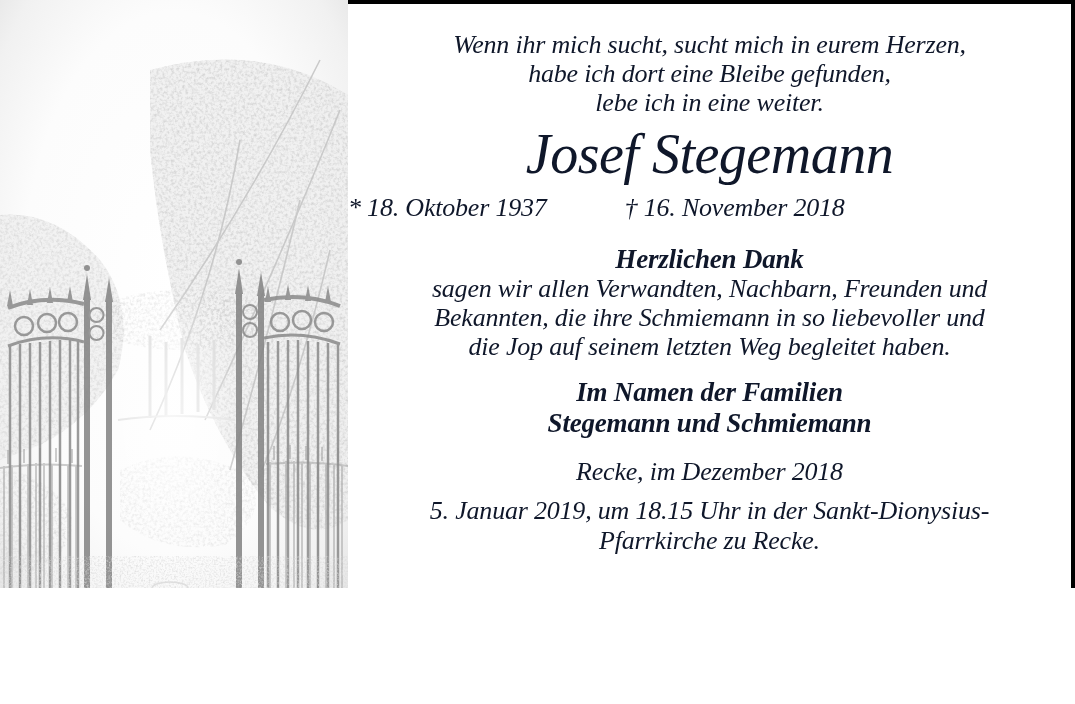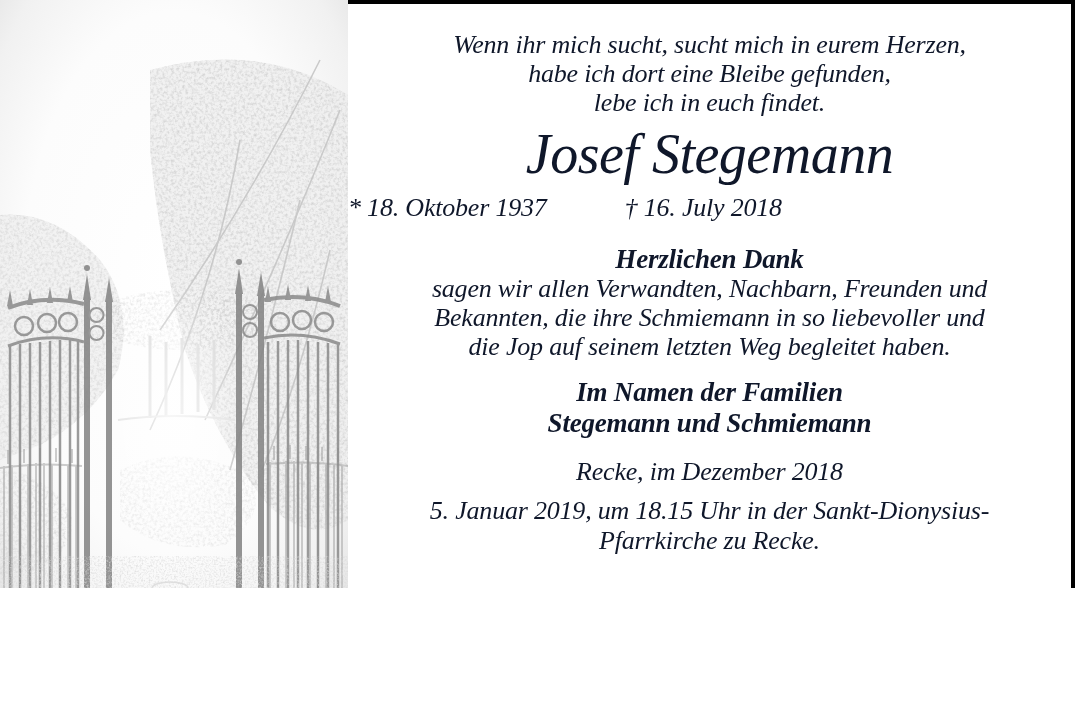--- a/index.html
+++ b/index.html
@@ -167,28 +167,28 @@
           <ellipse cx="170" cy="588" rx="18" ry="6"></ellipse>
         </g>
       </g>
     </svg>
   </div>
 
   <div class="content">
     <div class="epitaph">
       <div>Wenn ihr mich sucht, sucht mich in eurem Herzen,</div>
       <div>habe ich dort eine Bleibe gefunden,</div>
-      <div>lebe ich in euch findet.</div>
+      <div>lebe ich in eine weiter.</div>
     </div>
 
     <div class="name">Josef Stegemann</div>
 
     <div class="dates">
       <span>* 18. Oktober 1937</span>
-      <span>† 16. July 2018</span>
+      <span>† 16. November 2018</span>
     </div>
 
     <div class="heading">Herzlichen Dank</div>
 
     <div class="thanks">
       <div>sagen wir allen Verwandten, Nachbarn, Freunden und</div>
       <div>Bekannten, die ihre Schmiemann in so liebevoller und</div>
       <div>die Jop auf seinem letzten Weg begleitet haben.</div>
     </div>
 

